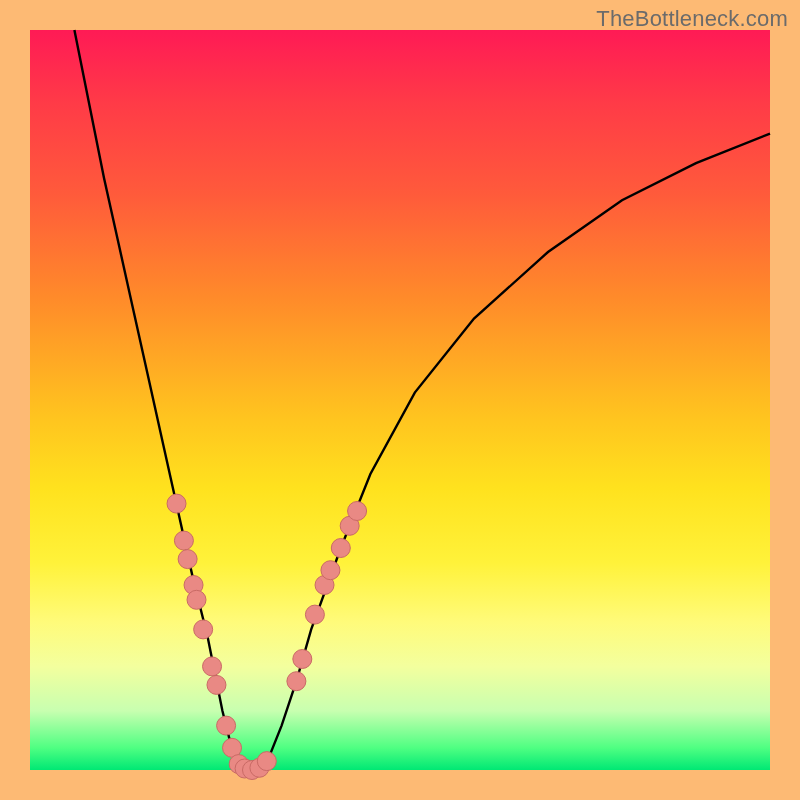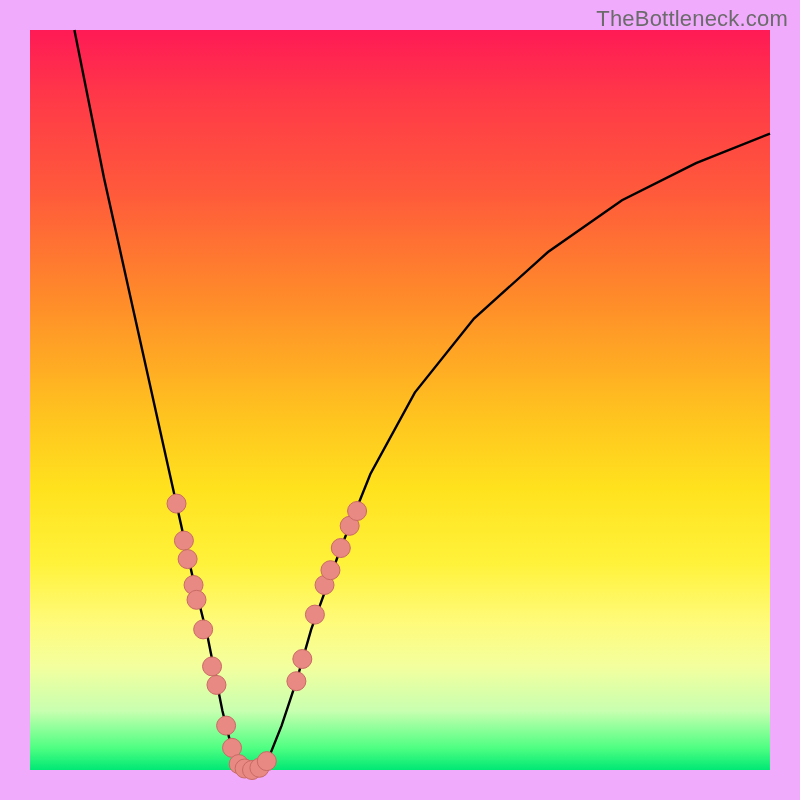--- a/index.html
+++ b/index.html
@@ -8,21 +8,21 @@
     width: 800px;
     height: 800px;
     overflow: hidden;
     background: #000;
     font-family: Arial, Helvetica, sans-serif;
   }
   .frame {
     position: relative;
     width: 800px;
     height: 800px;
-    background: #f0abfc;
+    background: #fdba74;
   }
   .plot-area {
     position: absolute;
     left: 30px;
     top: 30px;
     width: 740px;
     height: 740px;
     background: linear-gradient(to bottom,
       #ff1a55 0%,
       #ff3b47 10%,

